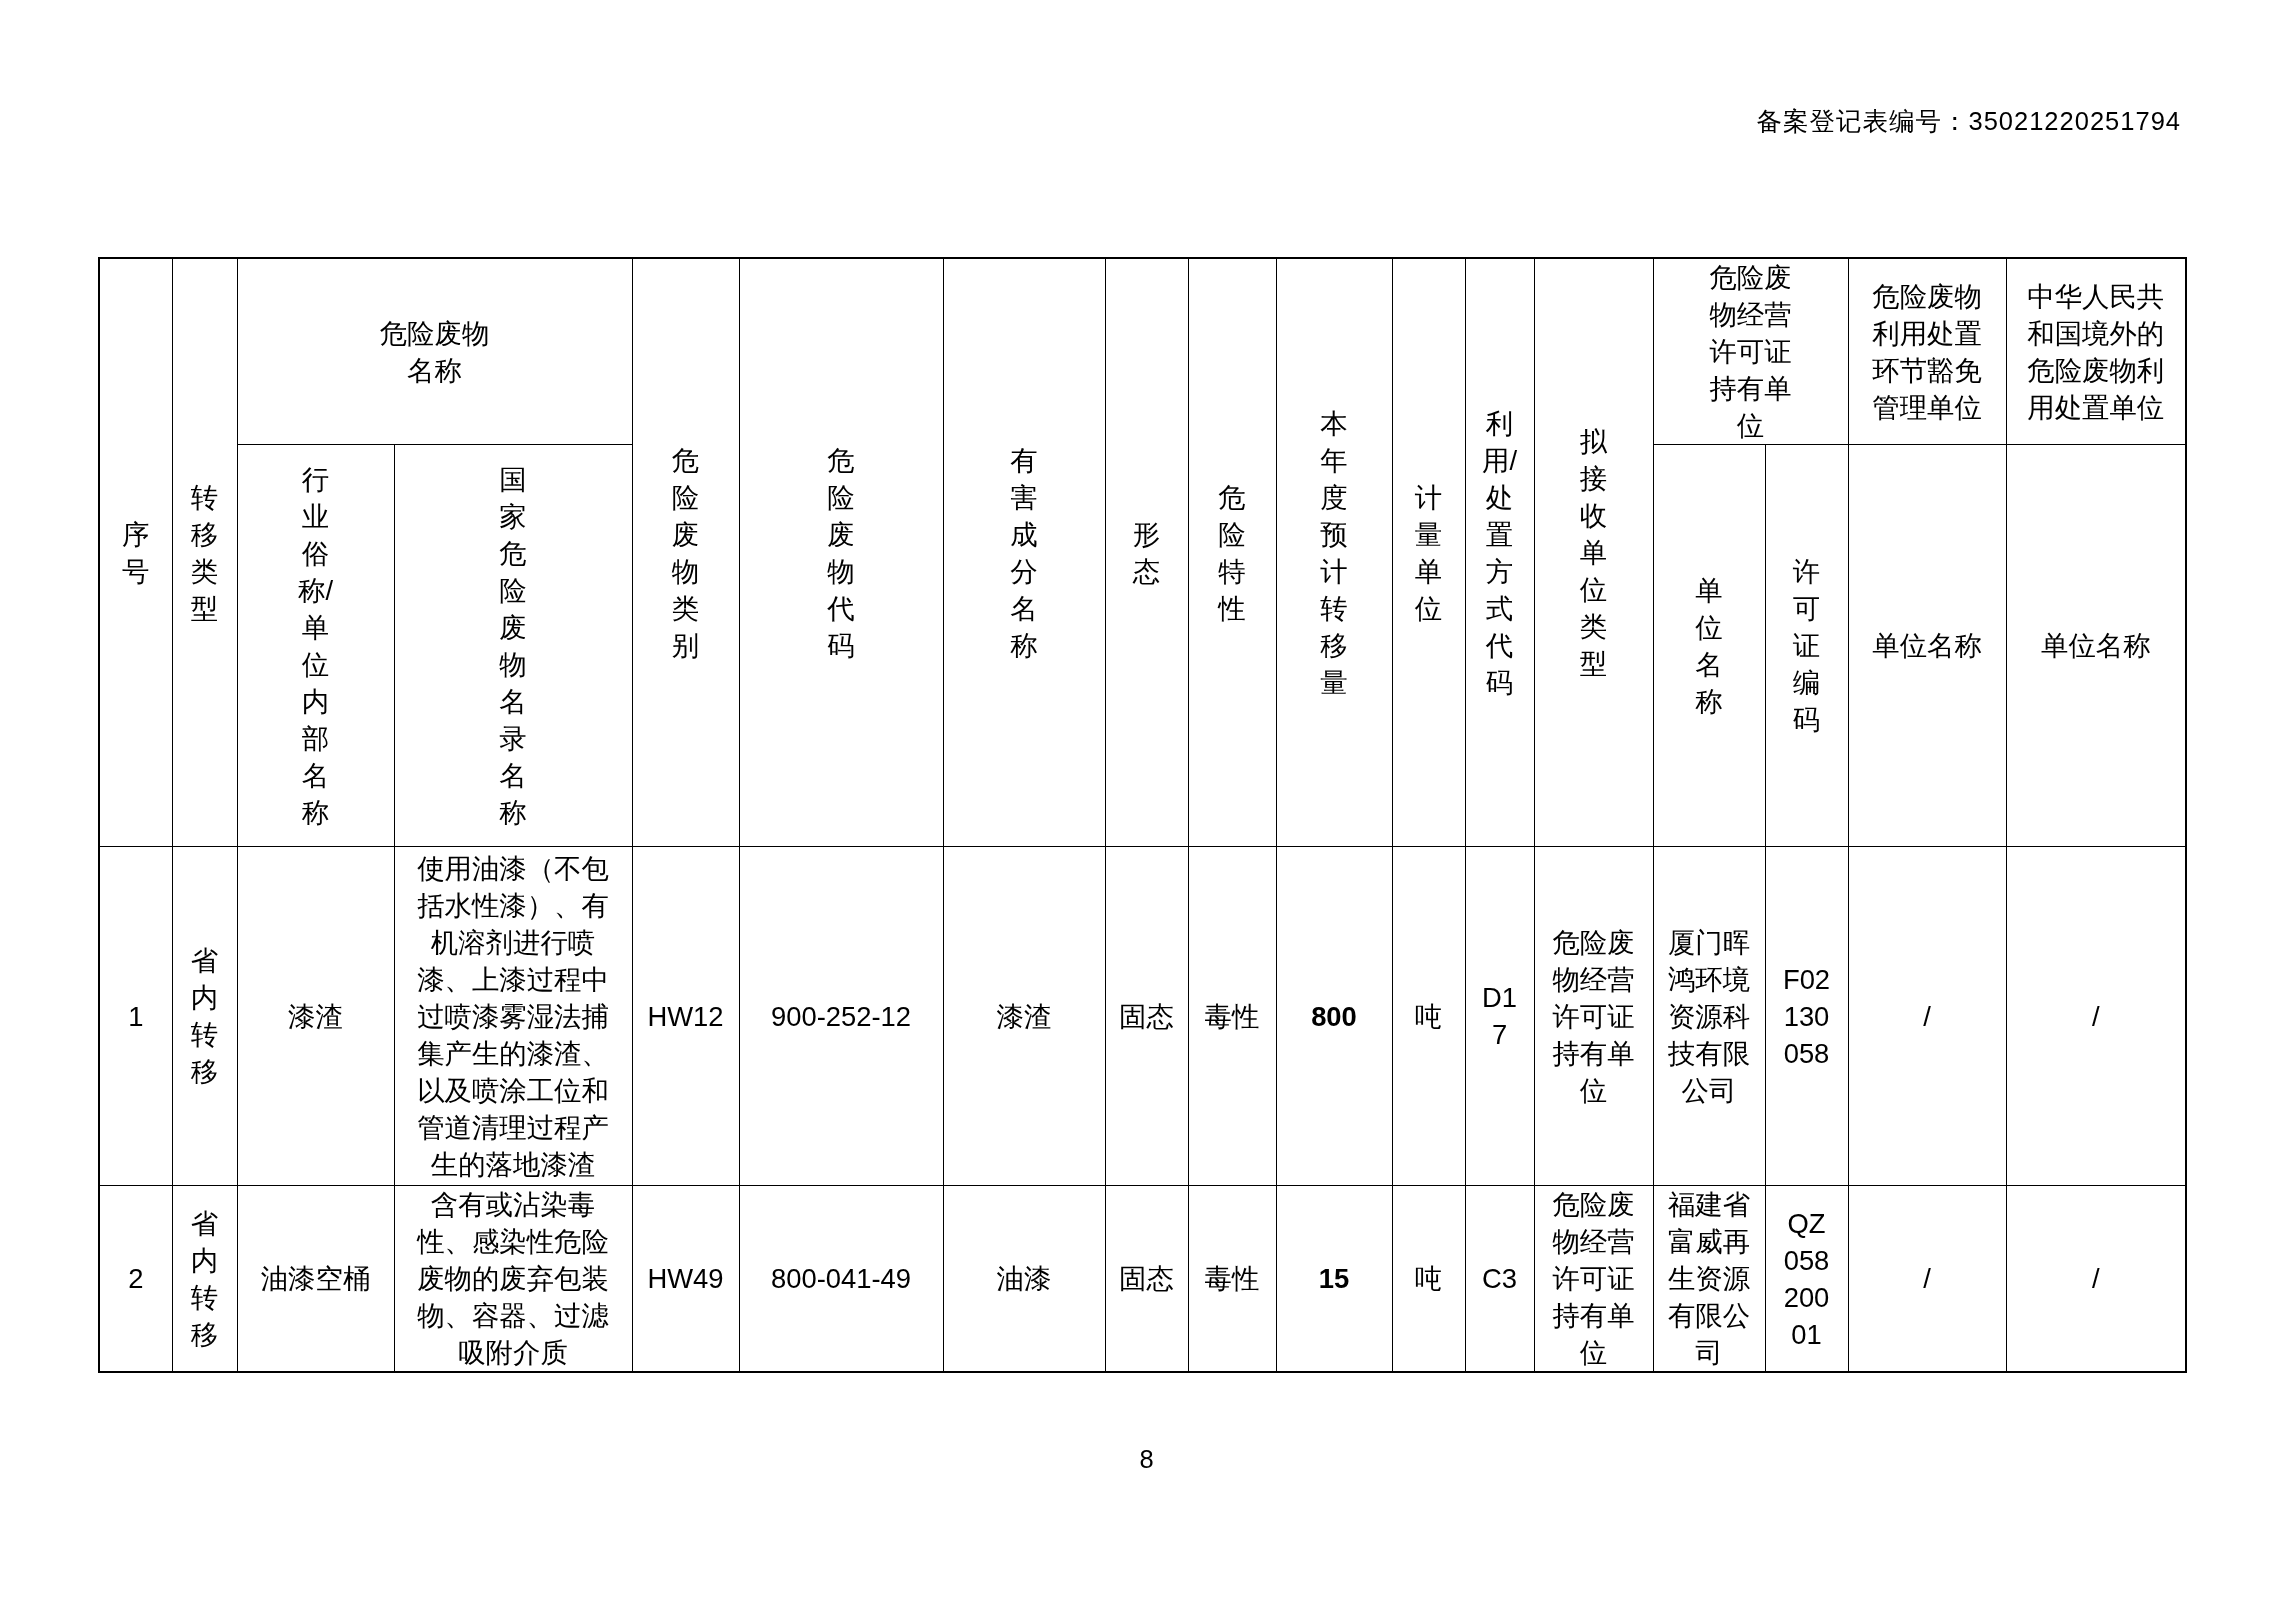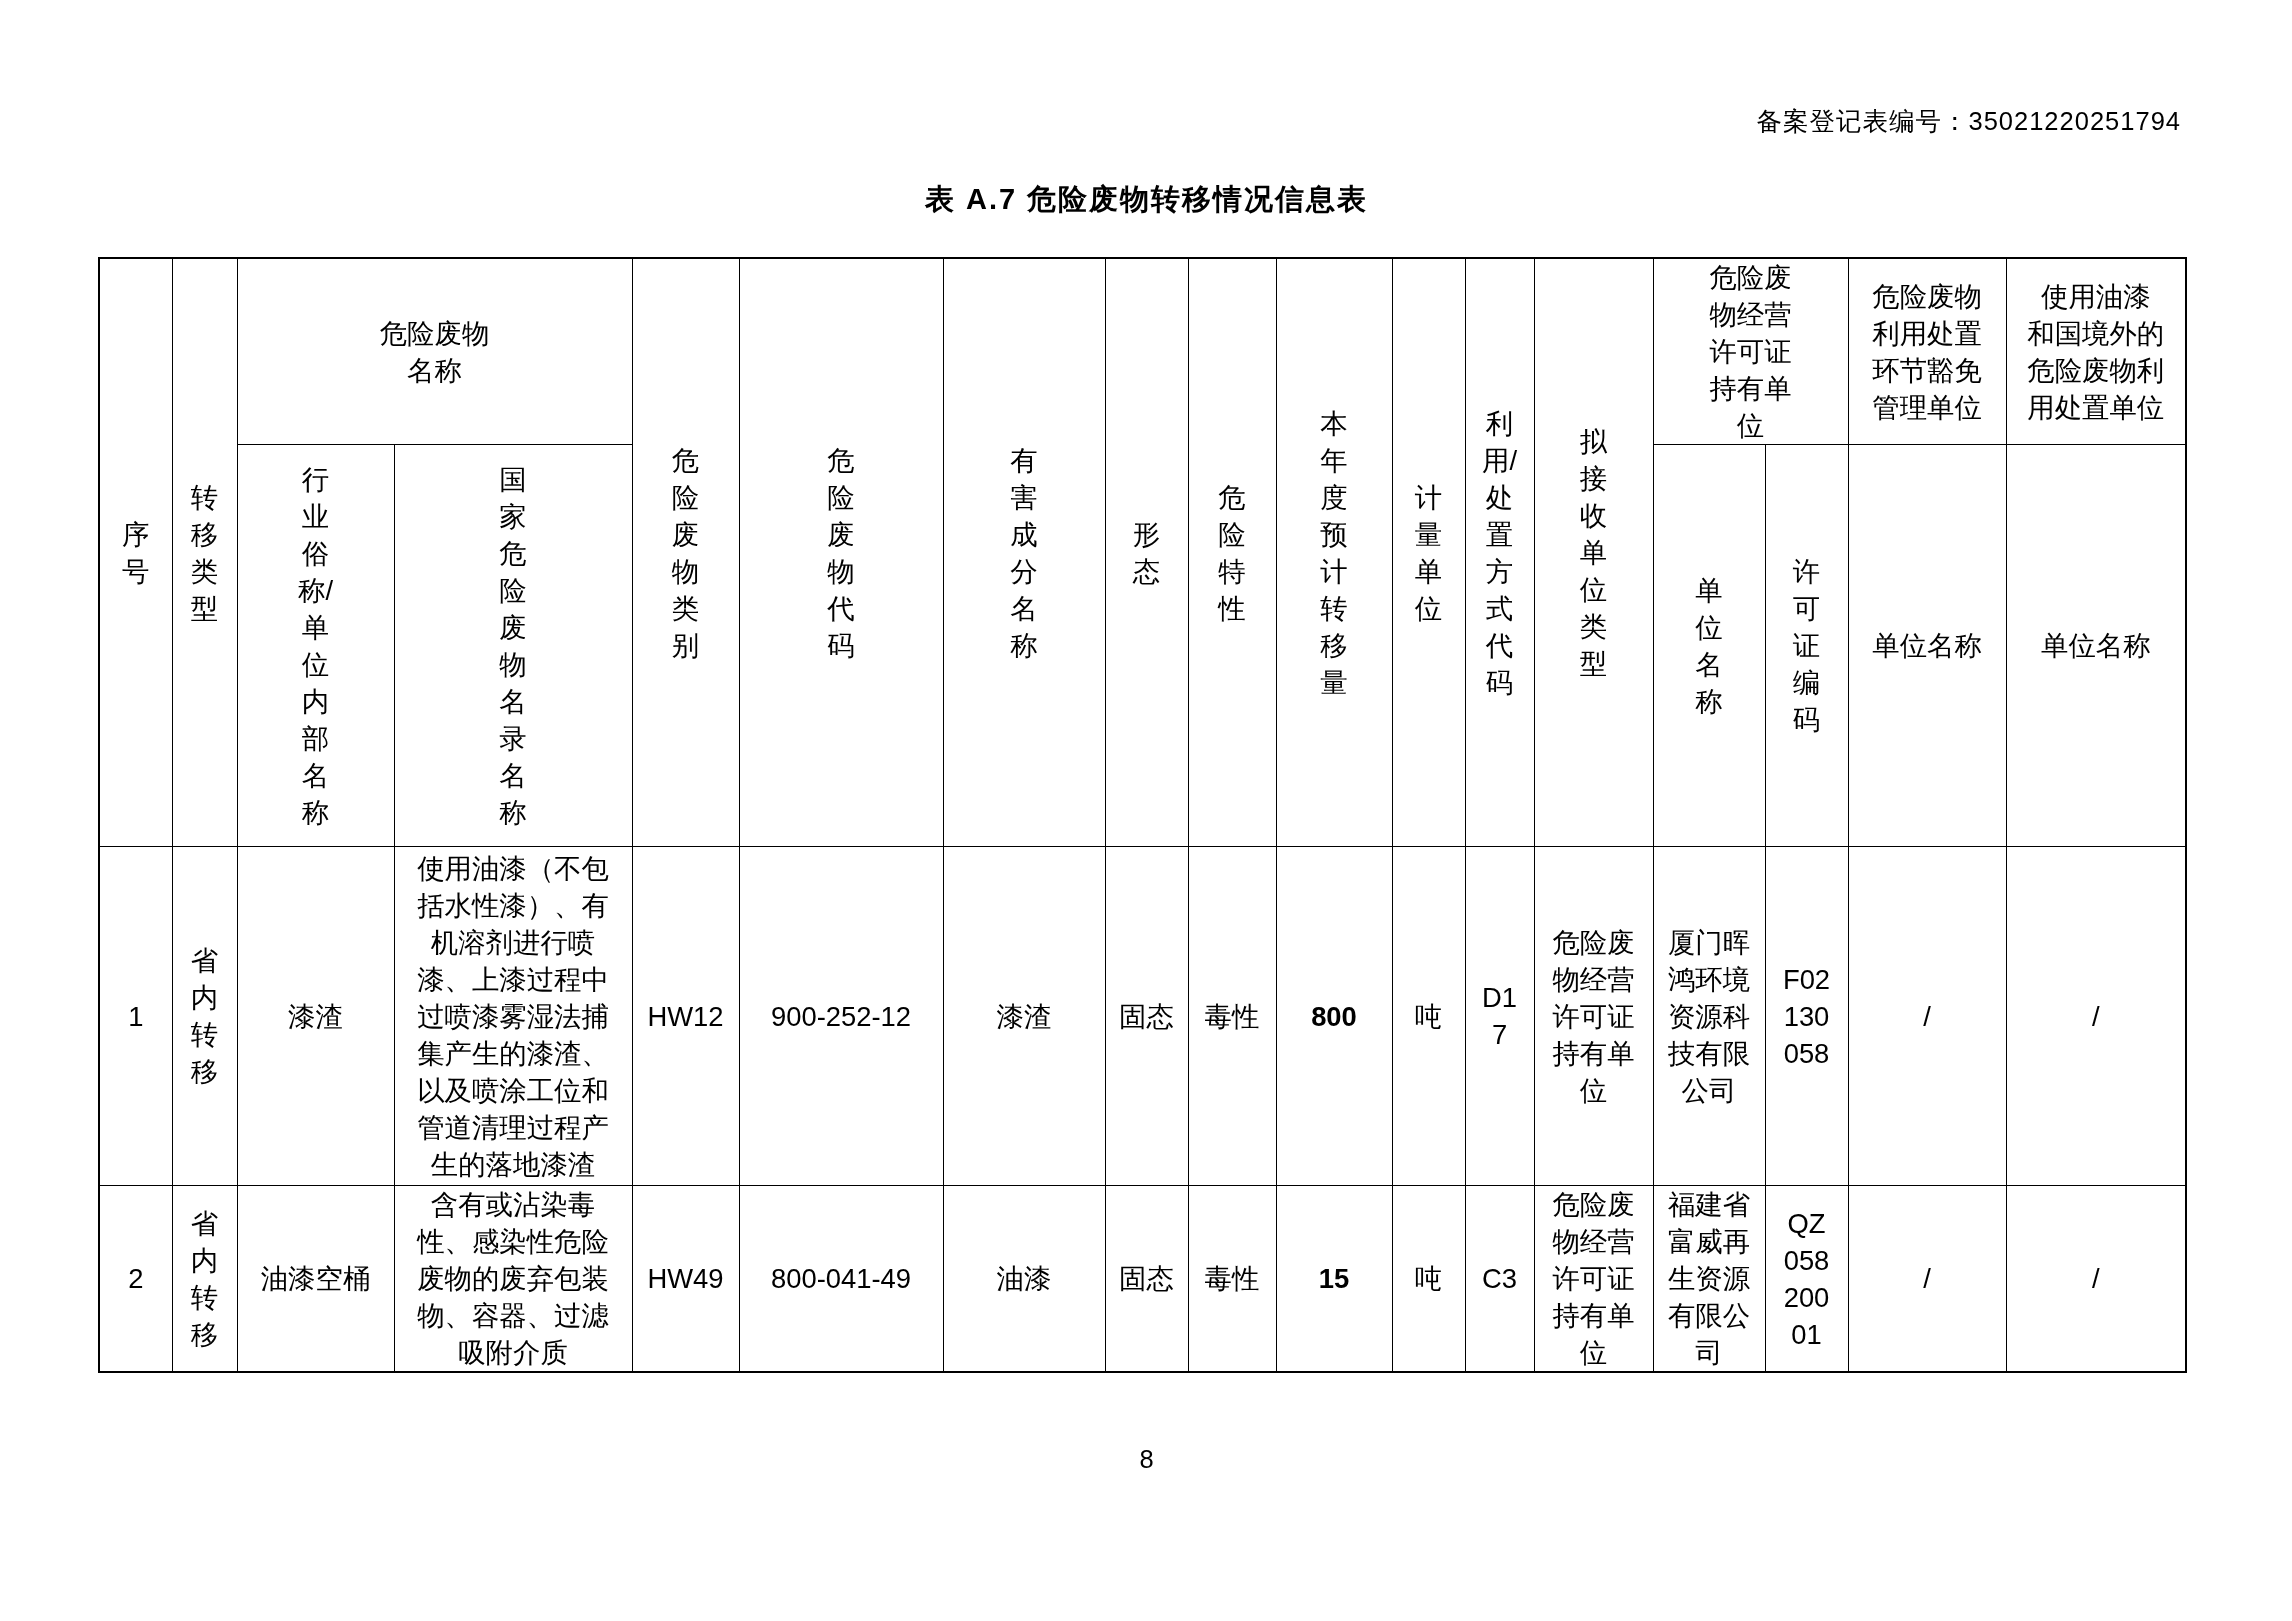--- a/index.html
+++ b/index.html
@@ -52,21 +52,20 @@
     text-align:center;font-size:25.5px;
   }
 </style>
 </head>
 <body>
 
 <div class="page">
 
   <div class="reg-note">备案登记表编号：35021220251794</div>
 
-  <div class="doc-title">表 A.7 危险废物转移情况信息表</div>
 
   <table class="grid">
     <colgroup>
       <col style="width:73px">
         <col style="width:65px">
         <col style="width:157px">
       <col style="width:238px">
         <col style="width:107px">
         <col style="width:204px">
       <col style="width:162px">
@@ -145,21 +144,21 @@
 型</td>
       <td colspan="2" class="group">危险废
 物经营
 许可证
 持有单
 位</td>
       <td class="group">危险废物
 利用处置
 环节豁免
 管理单位</td>
-      <td class="group">使用油漆
+      <td class="group">中华人民共
 和国境外的
 危险废物利
 用处置单位</td>
     </tr>
 
     <tr class="hB">
       <td>行
 业
 俗
 称/

